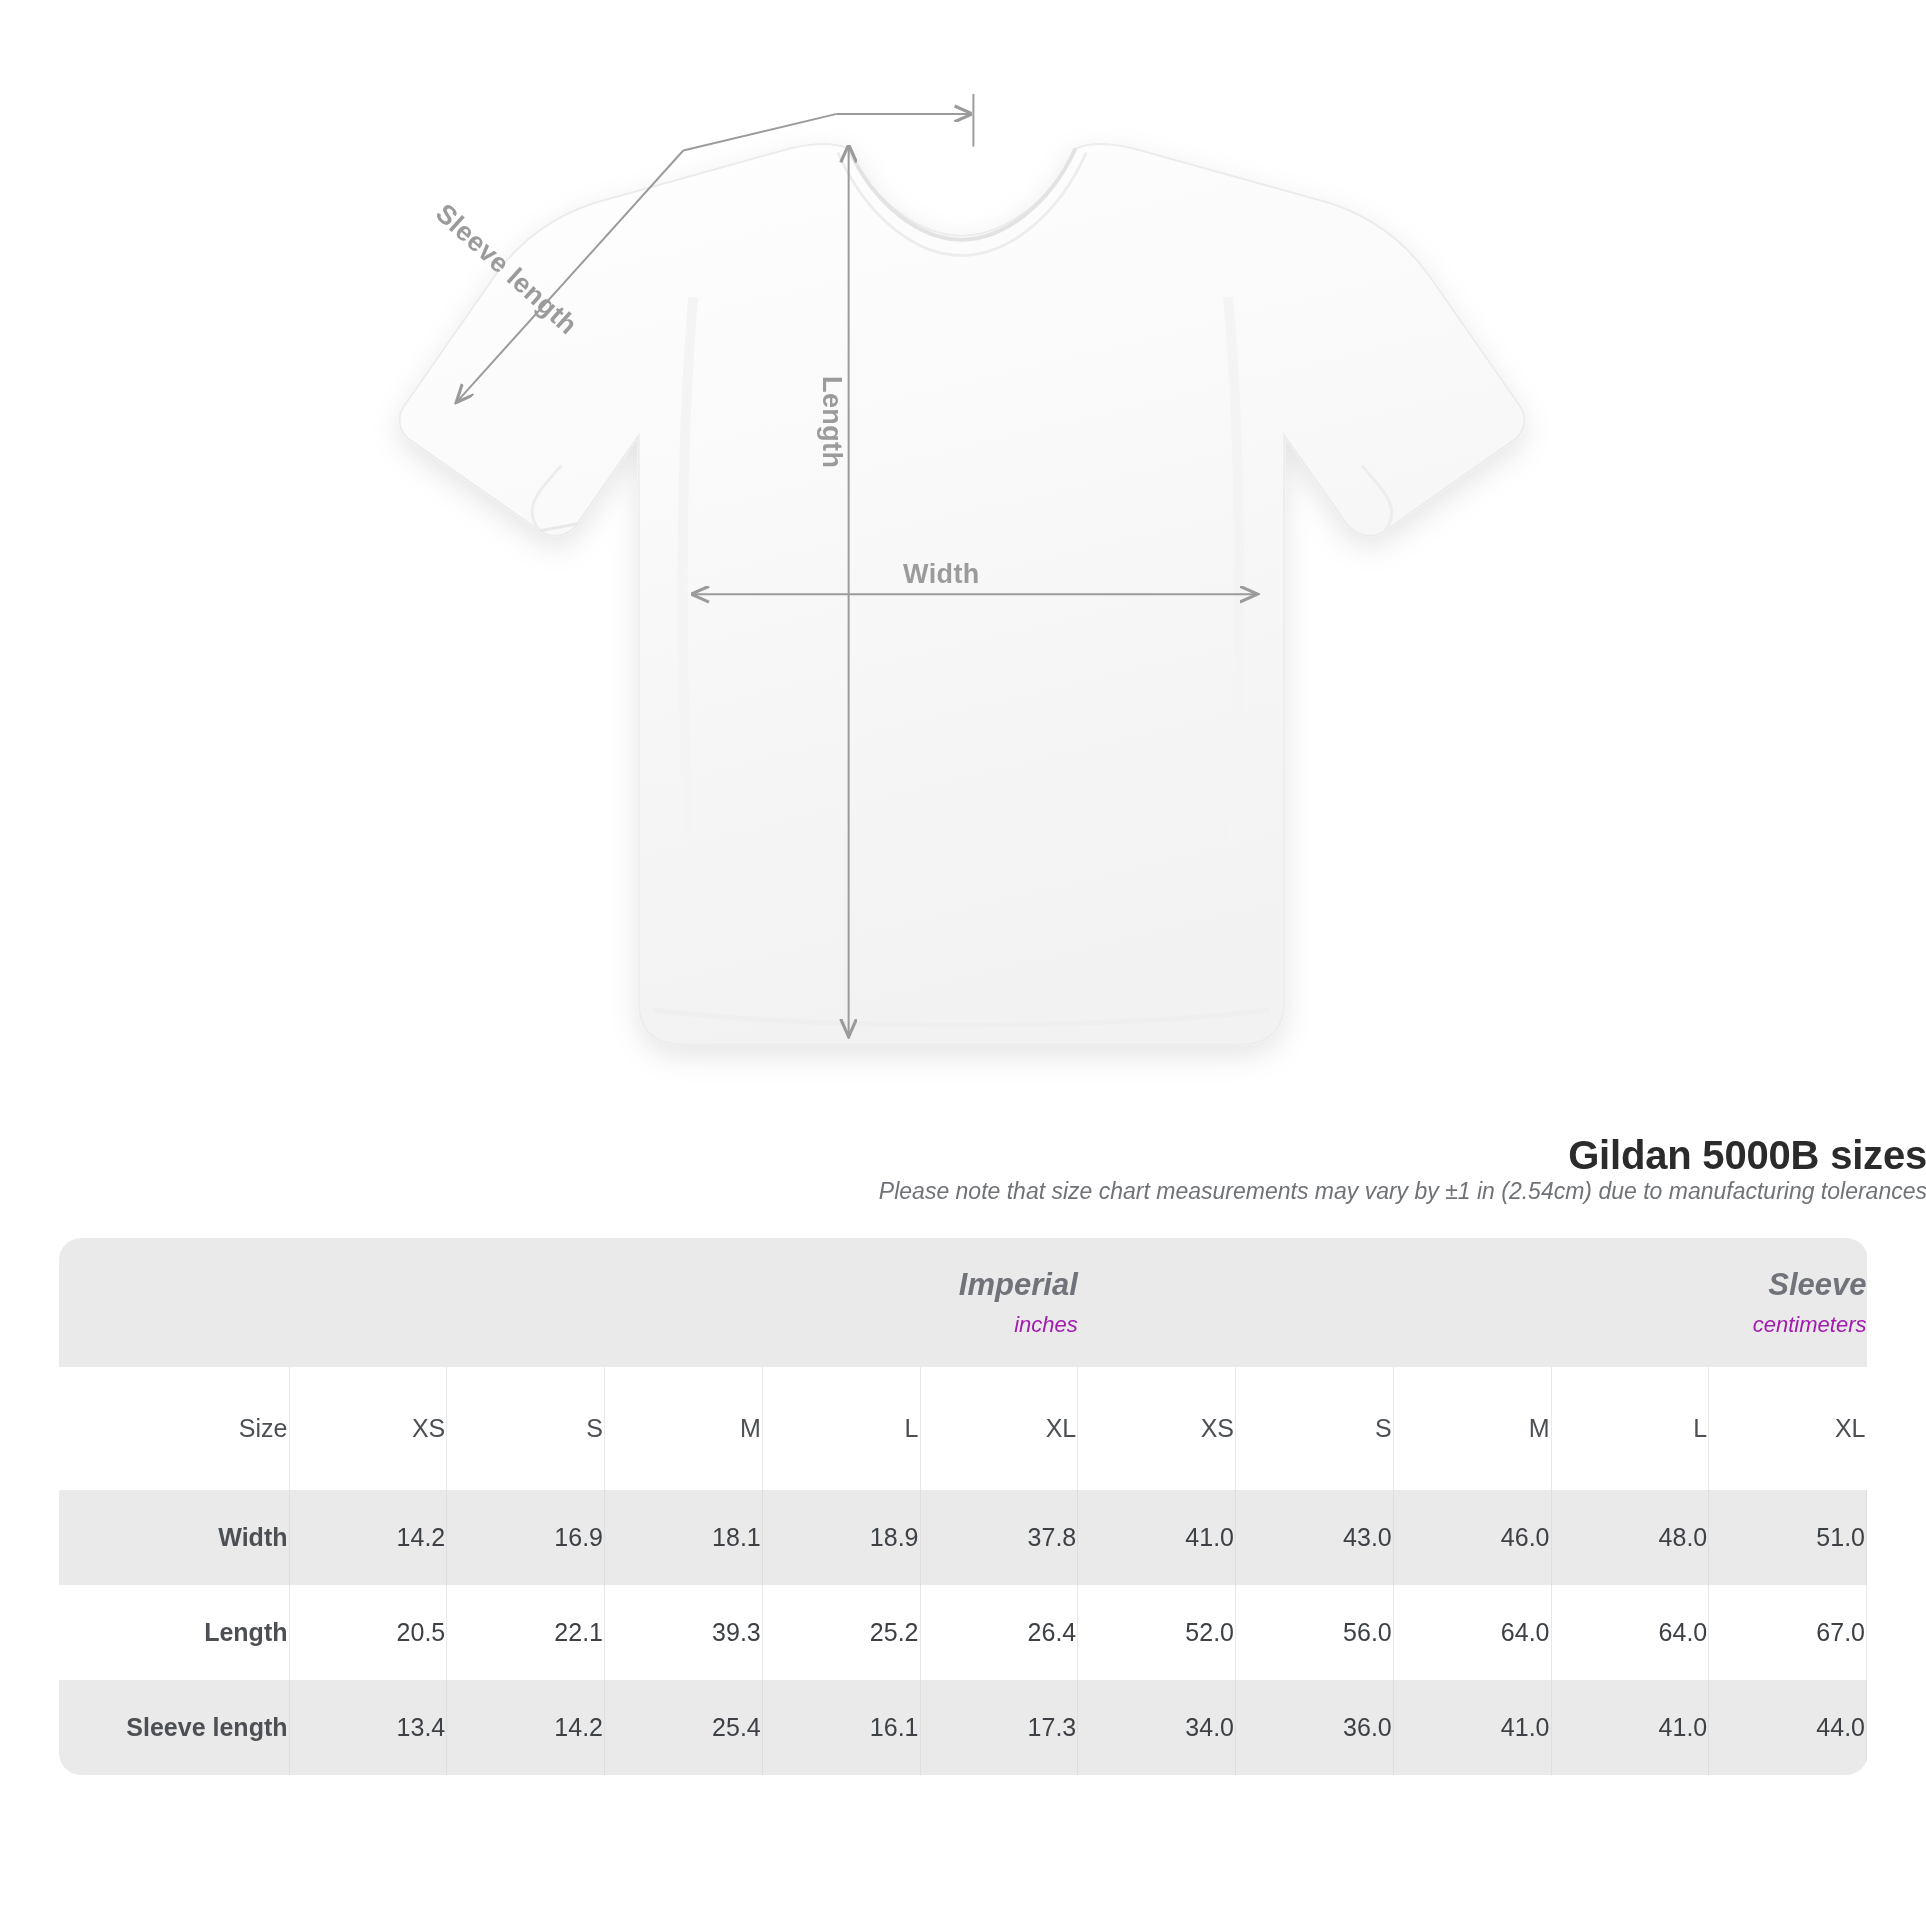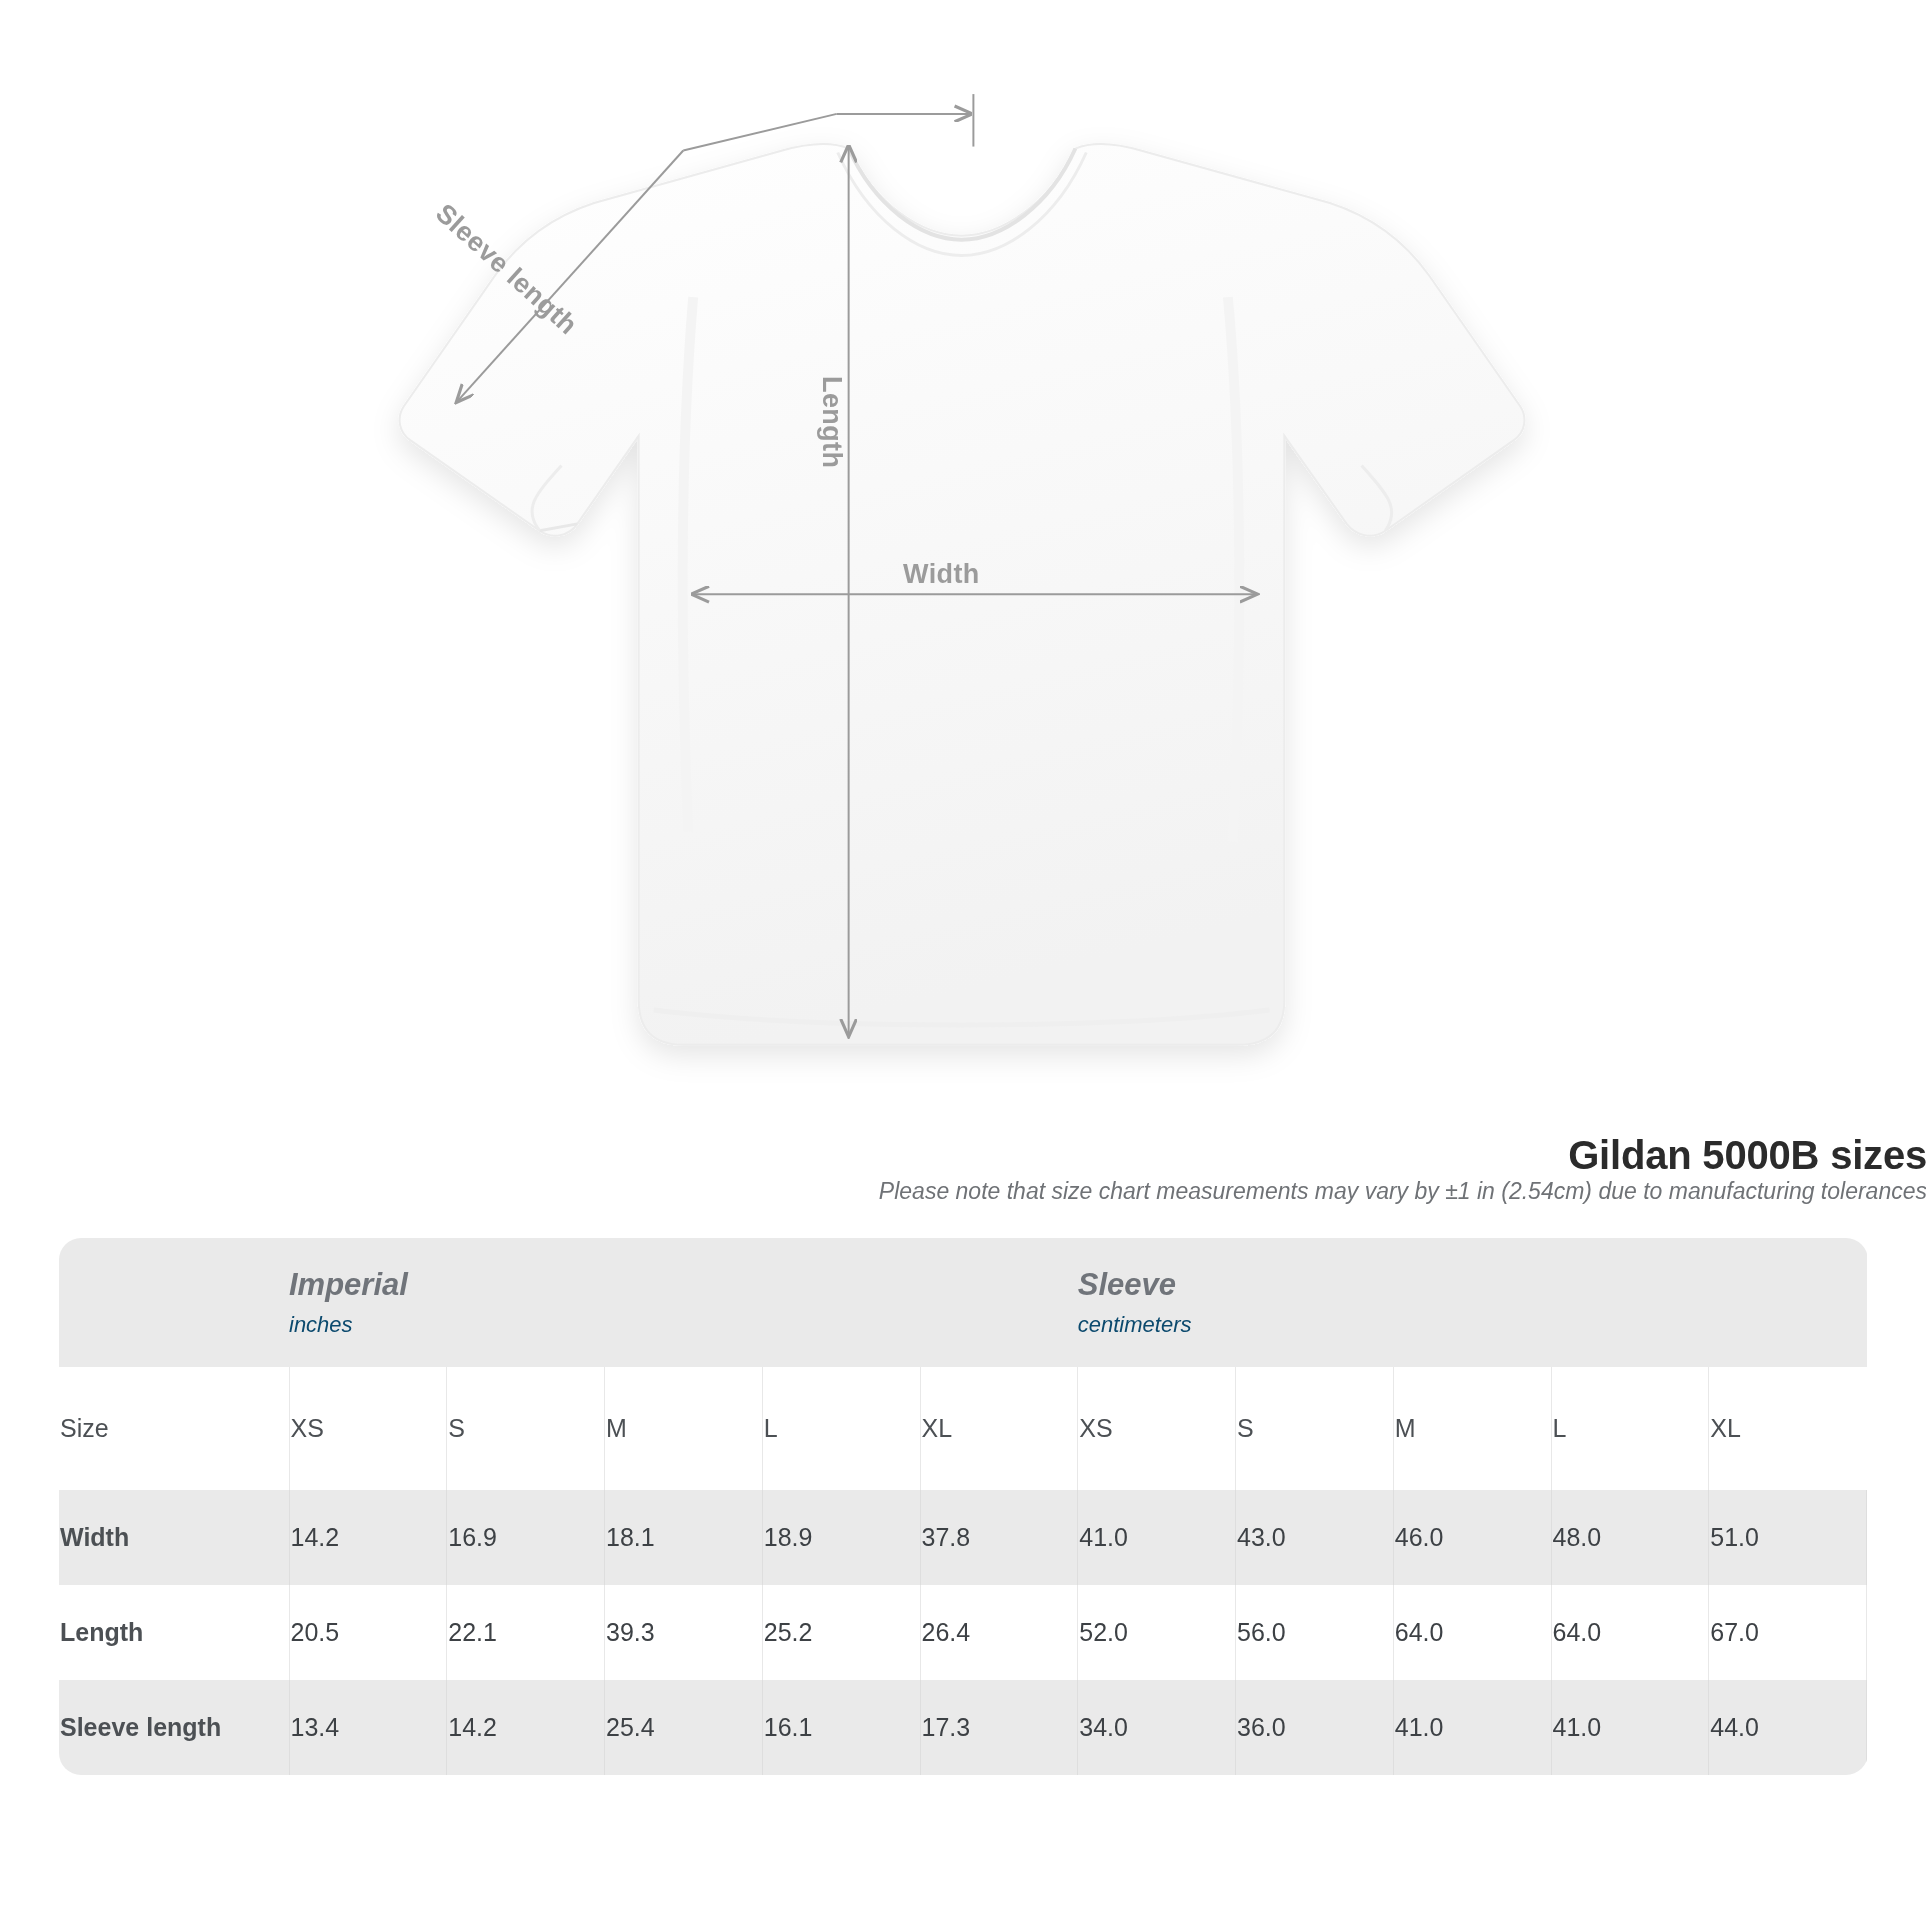--- a/index.html
+++ b/index.html
@@ -75,39 +75,39 @@
     margin: 33px 59px 0 59px;
     border-radius: 22px;
     overflow: hidden;
   }
   table.size-table {
     width: 1808px;
     border-collapse: collapse;
     table-layout: fixed;
   }
   table.size-table td, table.size-table th {
-    text-align: left;
+    text-align: right;
     vertical-align: middle;
     font-weight: normal;
   }
   .unit-head-row td {
     background: #eaeaea;
     height: 129px;
     padding: 0;
   }
   .unit-sys {
     font-size: 31px;
     font-style: italic;
     font-weight: bold;
     color: #70747a;
   }
   .unit-sub {
     font-size: 22px;
     font-style: italic;
-    color: #0c4a6e;
+    color: #a21caf;
     margin-top: 9px;
   }
   .hdr-row td {
     background: #ffffff;
     height: 123px;
     font-size: 25px;
     font-weight: bold;
     color: #4c5054;
     border-right: 1px solid #e8e8e8;
   }

